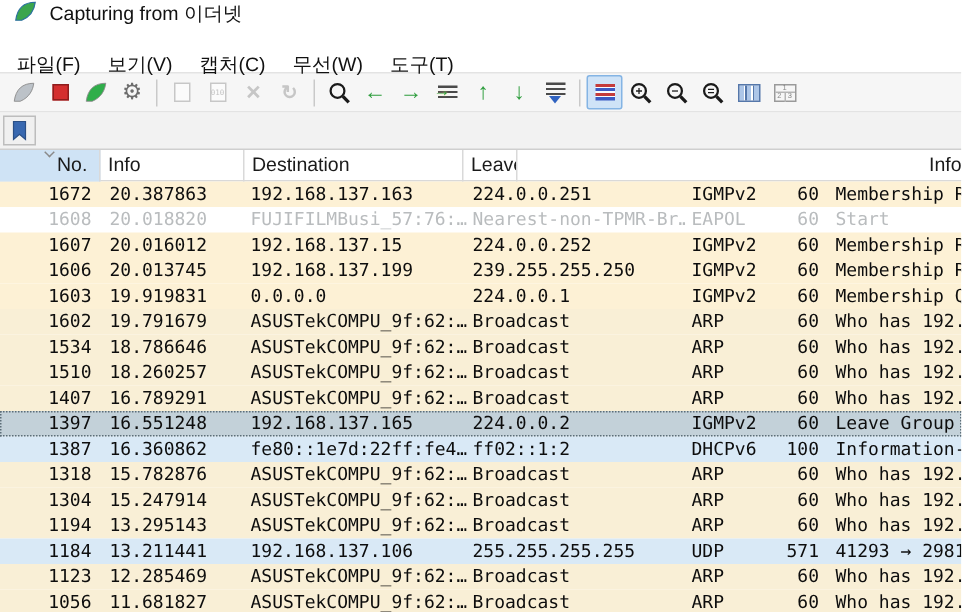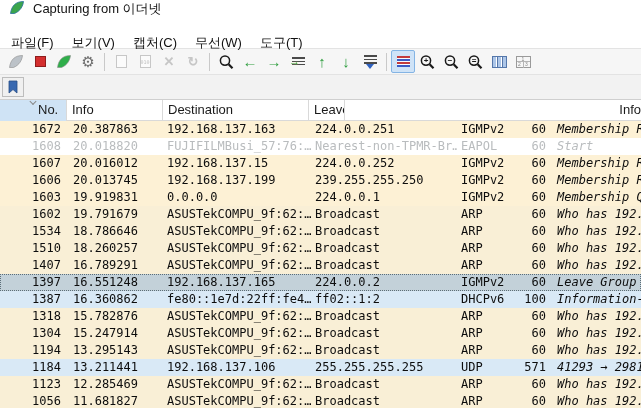--- a/index.html
+++ b/index.html
@@ -48,21 +48,21 @@
   .sortmark{position:absolute;top:-1px;left:50%;width:5px;height:5px;border-right:1px solid #8a8a8a;border-bottom:1px solid #8a8a8a;transform:translateX(-50%) rotate(45deg);}
 
   
   .plist{font-family:"DejaVu Sans Mono","Liberation Mono",monospace;font-size:12px;color:#0d0d0d;}
   .prow{height:17px;line-height:17px;display:flex;white-space:pre;overflow:hidden;cursor:default;}
   .pcell{overflow:hidden;flex:0 0 auto;}
   .c-no{text-align:right;padding-right:6px;}
   .c-time{padding-left:6px;}
   .c-source,.c-destination,.c-protocol{padding-left:4px;}
   .c-length{text-align:right;padding-right:6px;}
-  .c-info{padding-left:5px;font-style:italic;}
+  .c-info{padding-left:5px;}
   .t-igmp{background:var(--row-igmp);}
   .t-arp{background:var(--row-arp);}
   .t-udp{background:var(--row-udp);}
   .t-eapol{background:#ffffff;color:var(--eapol-fg);align-items:center;}
   .prow.sel{background:var(--row-sel) !important;outline:1px dotted #5c6e78;outline-offset:-1px;}
 </style>
 </head>
 <body>
 
 <div class="window">

